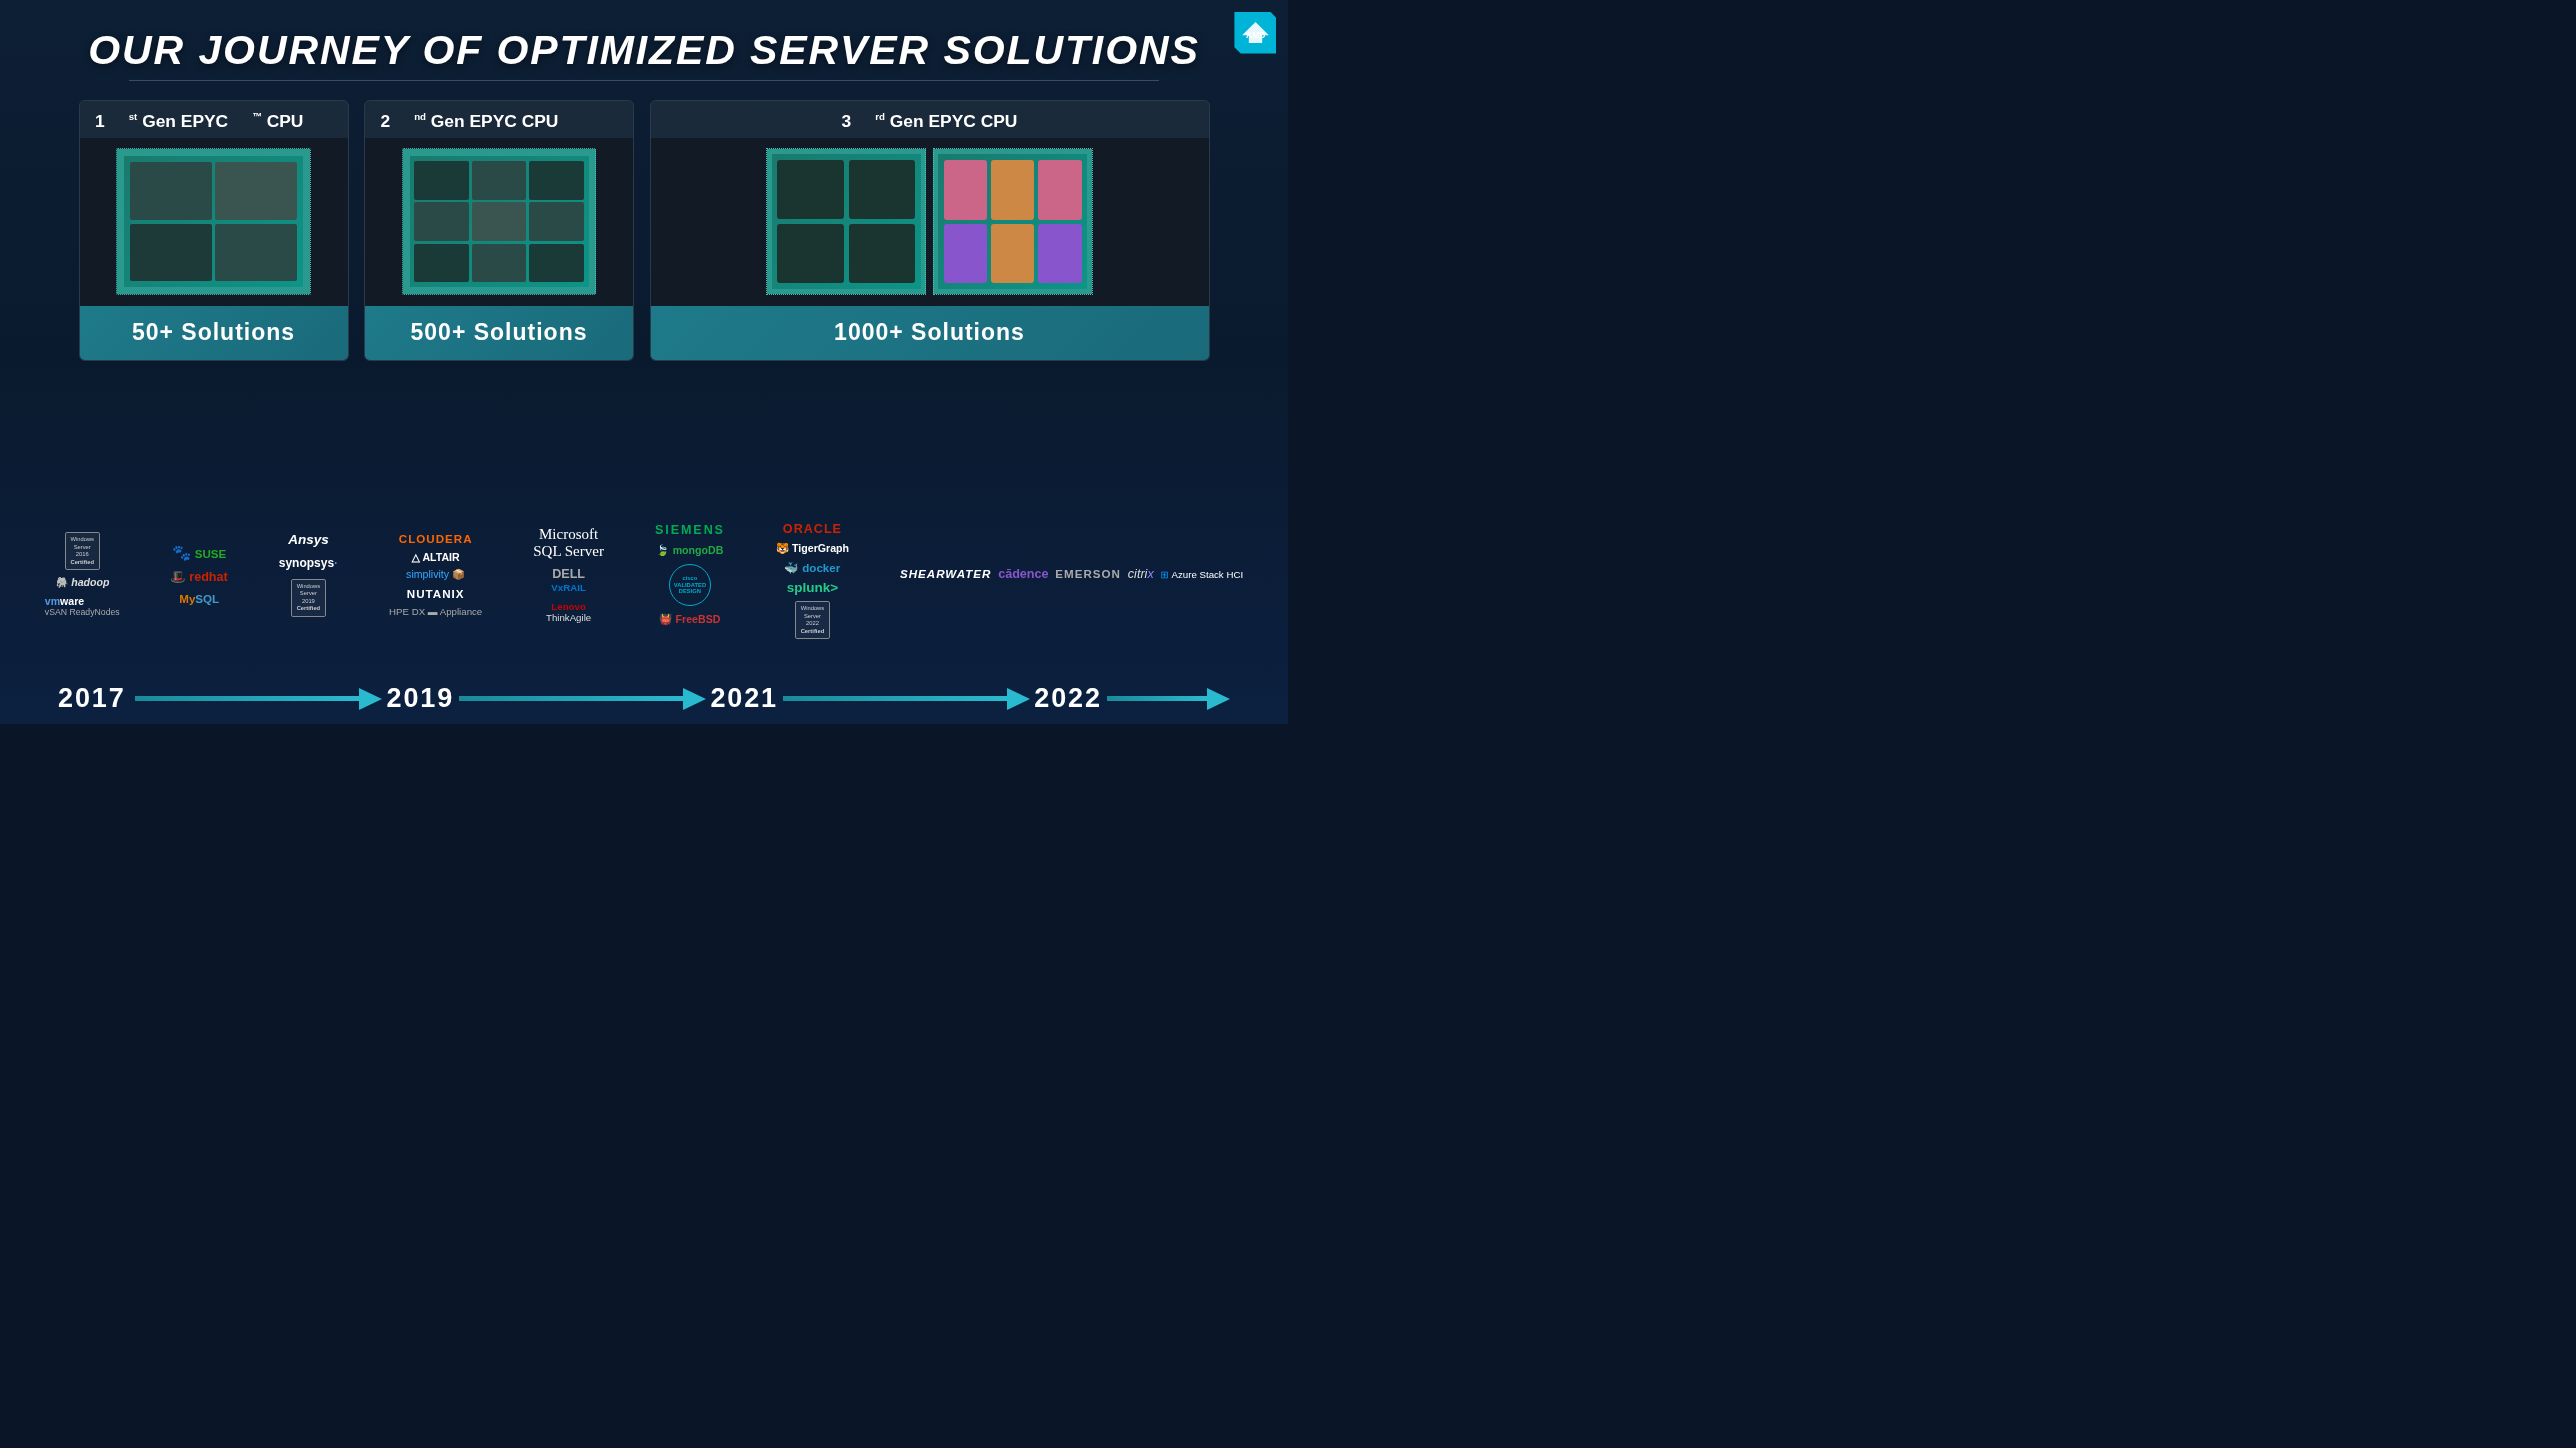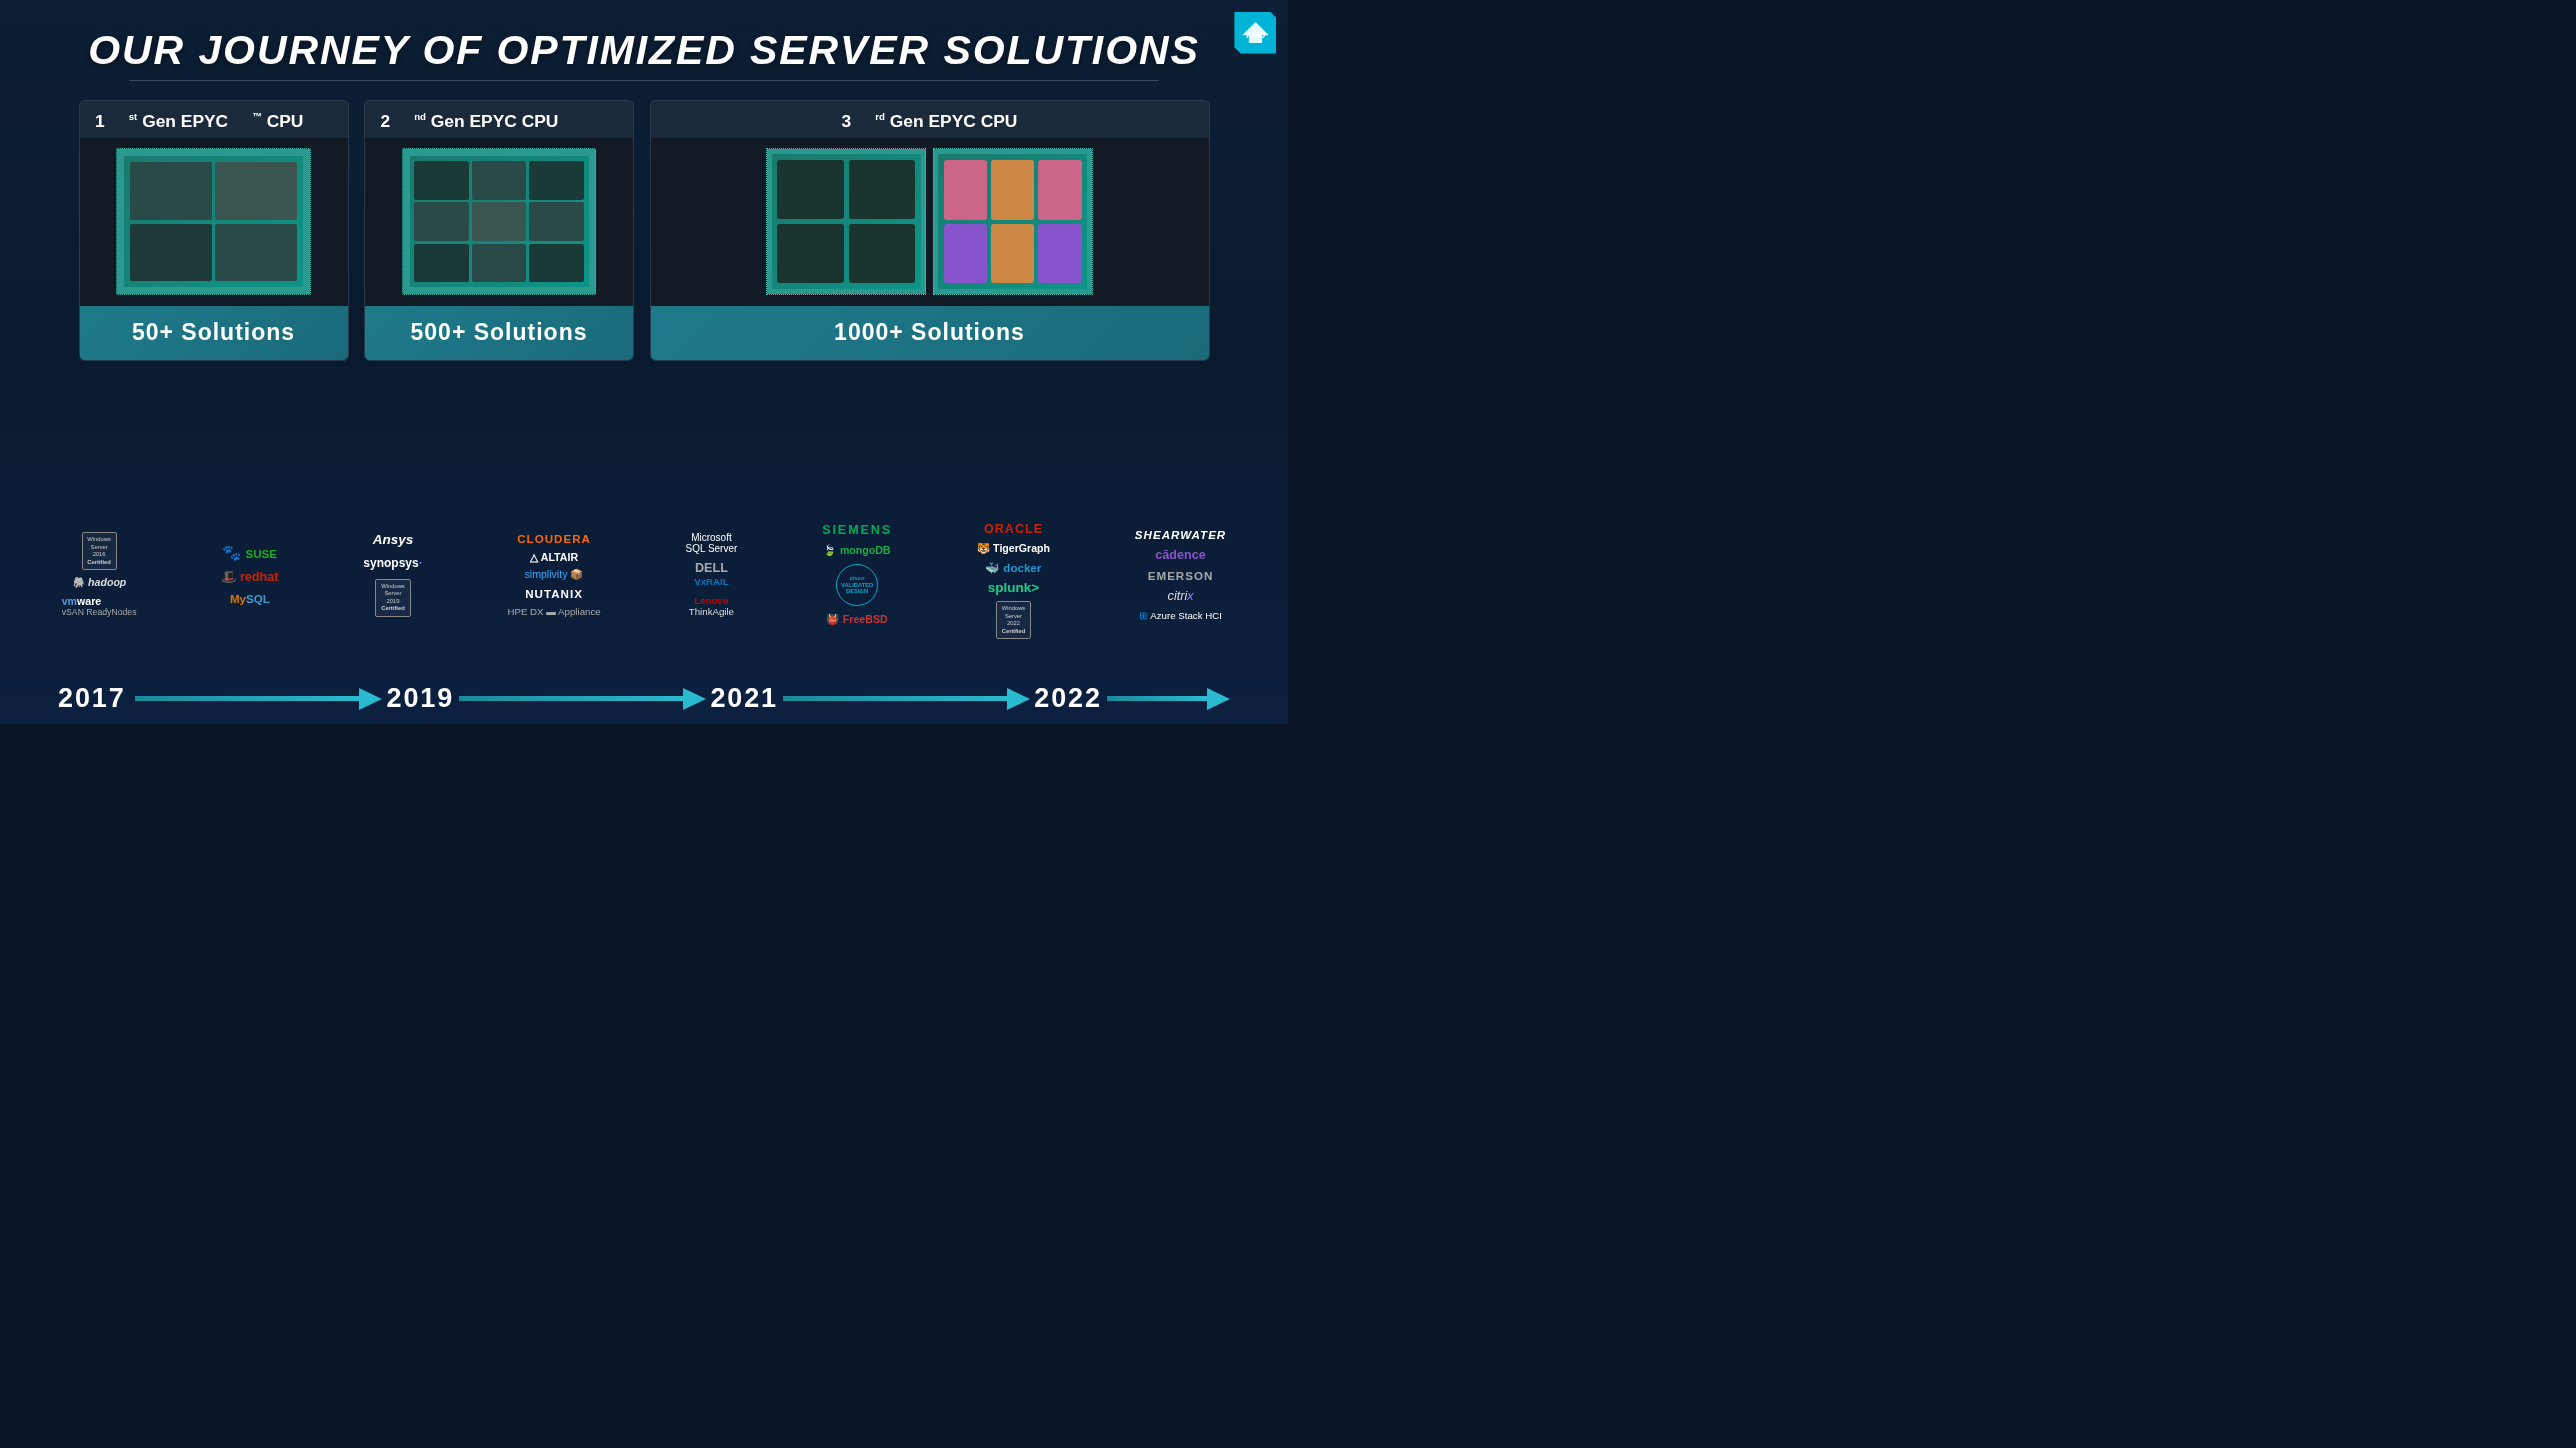--- a/index.html
+++ b/index.html
@@ -266,21 +266,21 @@
 
     <div style="display:flex;flex-direction:column;align-items:center;gap:5.8px;">
       <div style="color:#ff6600;font-weight:900;font-size:11.6px;letter-spacing:1px;">CLOUDERA</div>
       <div style="color:white;font-size:10.6px;font-weight:bold;">△ ALTAIR</div>
       <div style="color:#33aaff;font-size:10.6px;">simplivity 📦</div>
       <div style="color:white;font-size:11.6px;font-weight:bold;letter-spacing:1px;">NUTANIX</div>
       <div style="color:#aaa;font-size:9.7px;">HPE DX ▬ Appliance</div>
     </div>
 
     <div style="display:flex;flex-direction:column;align-items:center;gap:7.7px;">
-      <div style="color:white;font-size:10px;text-align:center;">Microsoft<br>SQL Server</div>
+      <div style="color:white;font-size:15px;text-align:center;font-family:Liberation Serif, serif;">Microsoft<br>SQL Server</div>
       <div style="color:white;font-size:10.6px;text-align:center;font-weight:bold;">
         <span style="color:#aaa;font-size:12.6px;font-weight:900;">DELL</span><br>
         <span style="color:#0077cc;font-size:9.7px;">VxRAIL</span>
       </div>
       <div style="text-align:center;">
         <div style="color:#cc0000;font-size:9.7px;font-weight:bold;">Lenovo</div>
         <div style="color:#ddd;font-size:9.7px;">ThinkAgile</div>
       </div>
     </div>
 
@@ -294,21 +294,21 @@
     </div>
 
     <div style="display:flex;flex-direction:column;align-items:center;gap:5.8px;">
       <div style="color:#cc2200;font-weight:900;font-size:12.6px;letter-spacing:1px;margin-top:12px;">ORACLE</div>
       <div style="color:white;font-size:10.6px;font-weight:bold;">🐯 TigerGraph</div>
       <div style="color:#2299cc;font-size:11.6px;font-weight:bold;">🐳 docker</div>
       <div style="color:#22cc88;font-size:13.5px;font-weight:900;">splunk<span style="color:#22cc88;">&gt;</span></div>
       <div class="win-badge">Windows<br>Server<br>2022<br><strong>Certified</strong></div>
     </div>
 
-    <div style="display:flex;flex-direction:column;align-items:center;gap:6.8px;">
+    <div style="display:flex;flex-direction:row;gap:6.8px;">
       <div style="color:white;font-size:11.6px;font-weight:900;letter-spacing:1px;font-style:italic;">SHEARWATER</div>
       <div style="color:#8855cc;font-size:12.6px;font-weight:bold;">cādence</div>
       <div style="color:#aaa;font-size:11.6px;font-weight:bold;letter-spacing:1px;">EMERSON</div>
       <div style="color:#ddd;font-size:12.6px;font-style:italic;">citri<span style="color:#8888ff;">x</span></div>
       <div style="color:white;font-size:9.7px;display:flex;align-items:center;gap:2.9px;">
         <span style="color:#0099ff;">⊞</span> Azure Stack HCI
       </div>
     </div>
 
   </div>

